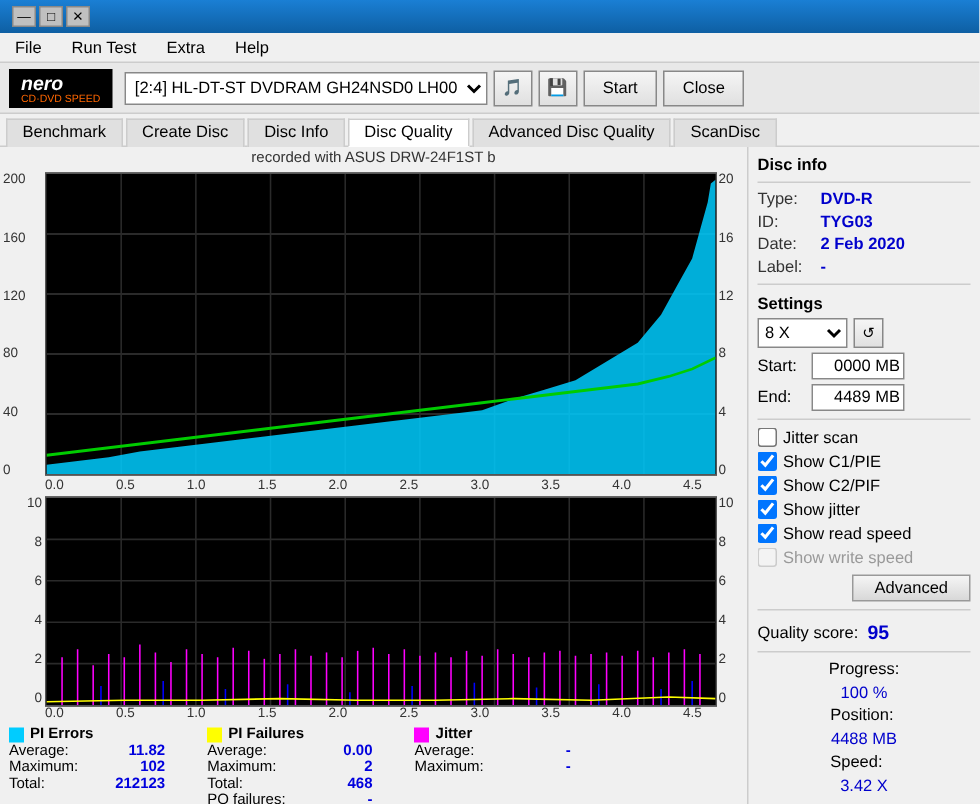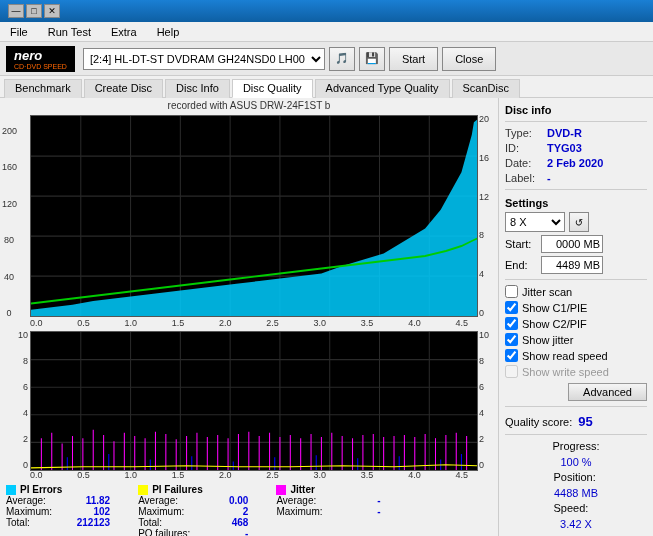--- a/index.html
+++ b/index.html
@@ -317,32 +317,32 @@
   <div class="toolbar-icon-btn">💾</div>
   <button class="toolbar-btn">Start</button>
   <button class="toolbar-btn">Close</button>
 </div>
 
 <div class="tabs">
   <div class="tab">Benchmark</div>
   <div class="tab">Create Disc</div>
   <div class="tab">Disc Info</div>
   <div class="tab active">Disc Quality</div>
-  <div class="tab">Advanced Type Quality</div>
+  <div class="tab">Advanced Disc Quality</div>
   <div class="tab">ScanDisc</div>
 </div>
 
 <div class="main-content">
 
   <div class="chart-area">
     <div class="chart-title">recorded with ASUS   DRW-24F1ST  b</div>
 
     <div style="display:flex; flex:1; position:relative;">
 
-      <div style="width:28px; display:flex; flex-direction:column; justify-content:space-between; font-size:9px; color:#333; text-align:center; padding-right:14px; padding-top:0; padding-bottom:0;margin-top:12px;">
+      <div style="width:28px; display:flex; flex-direction:column; justify-content:space-between; font-size:9px; color:#333; text-align:left; padding-right:14px; padding-top:0; padding-bottom:0;">
         <span>200</span>
         <span>160</span>
         <span>120</span>
         <span>80</span>
         <span>40</span>
         <span style="font-size:9px;color:#333;">0</span>
       </div>
 
       <div class="chart-container" style="flex:1; position:relative;">
         <svg viewBox="0 0 430 160" preserveAspectRatio="none" xmlns="http://www.w3.org/2000/svg" style="position:absolute;top:0;left:0;width:100%;height:100%;">

